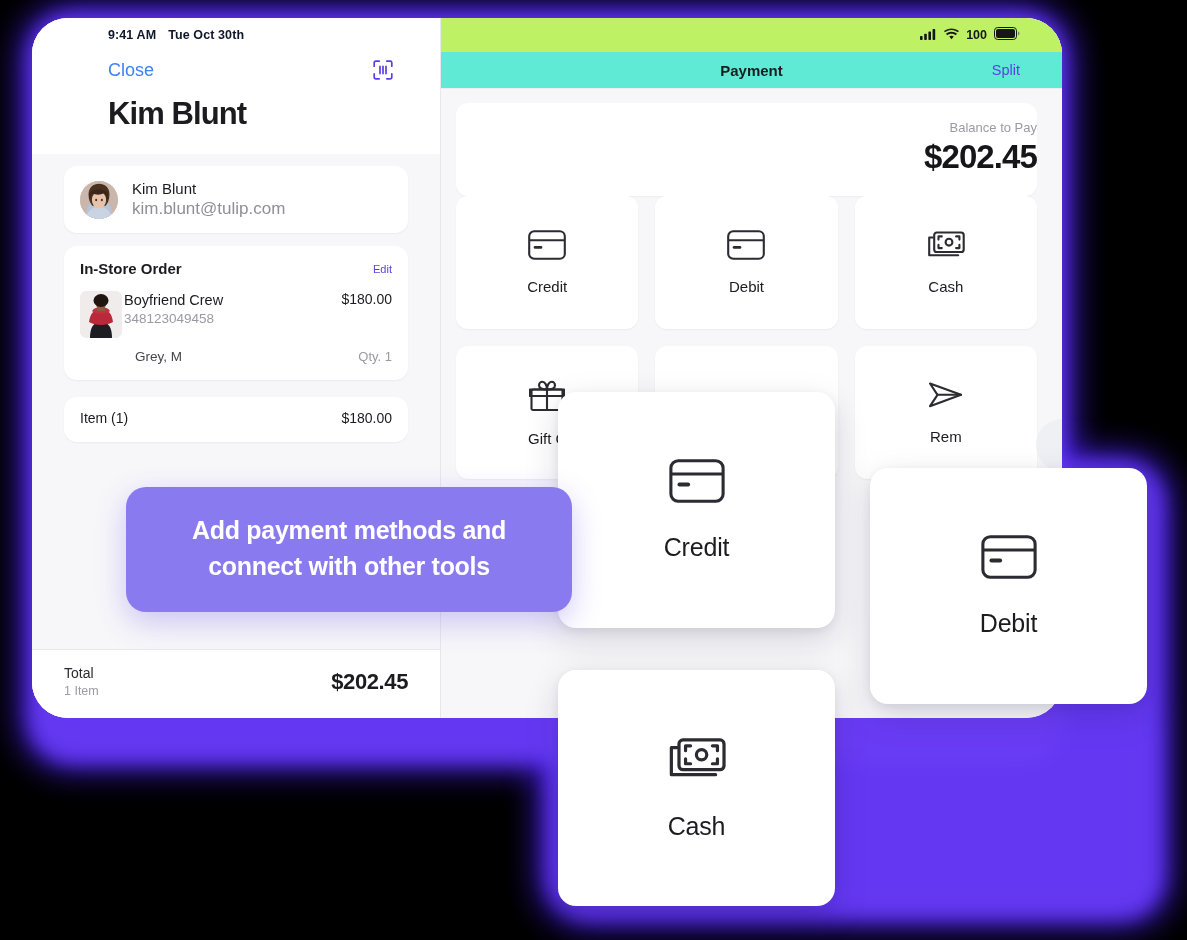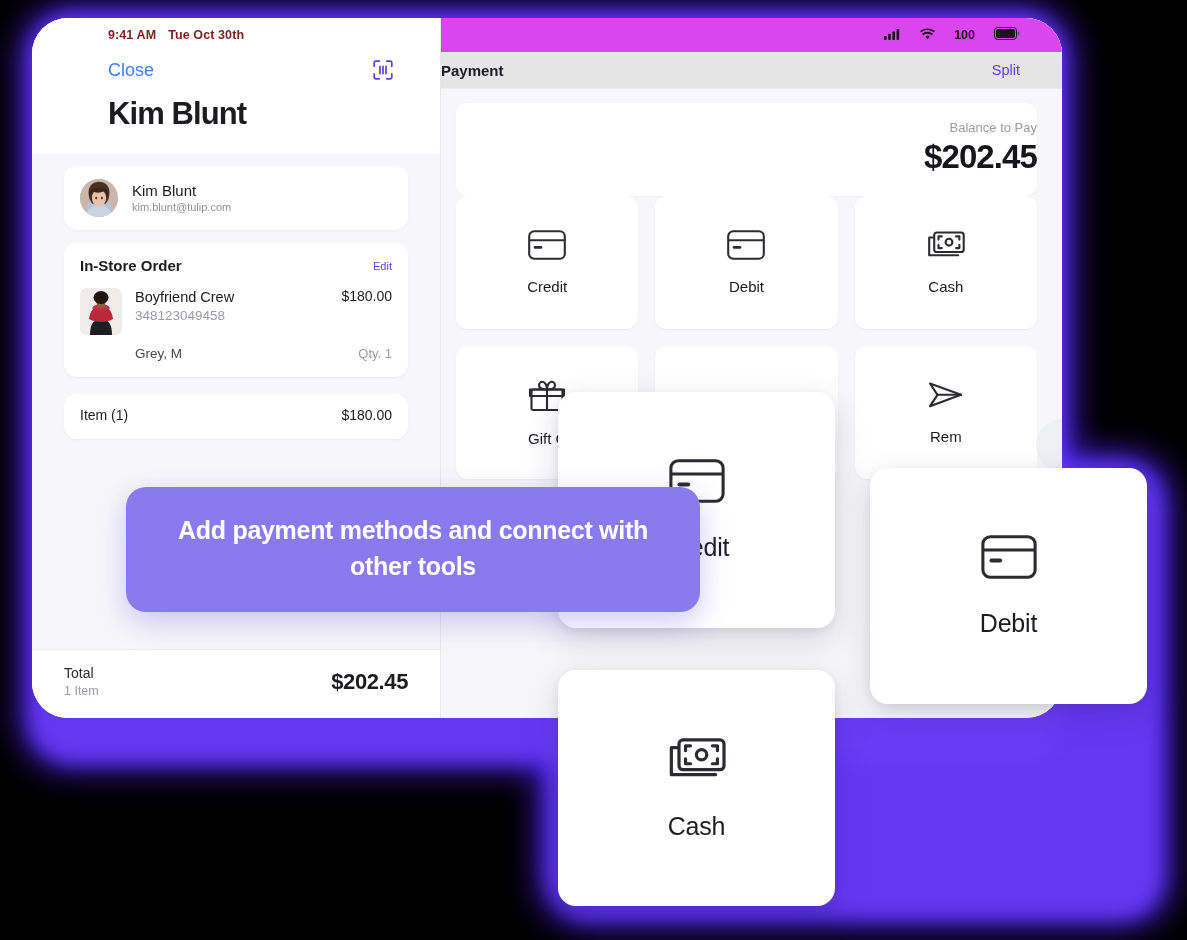--- a/index.html
+++ b/index.html
@@ -75,21 +75,21 @@
     flex-direction: column;
     position: relative;
   }
   .statusbar {
     height: 34px;
     display: flex;
     align-items: center;
     padding: 0 0 0 76px;
     font-size: 12.5px;
     font-weight: bold;
-    color: #7f1d1d;
+    color: #0f172a;
     background: #ffffff;
   }
   .sb-time { margin-right: 12px; letter-spacing: .1px; }
   .sb-date { font-weight: bold; letter-spacing: .1px; }
 
   .left-topbar {
     height: 36px;
     background: #ffffff;
     display: flex;
     align-items: center;
@@ -137,34 +137,34 @@
   .avatar {
     width: 38px; height: 38px;
     border-radius: 50%;
     overflow: hidden;
     flex: none;
     background: #d9cfc8;
     position: relative;
   }
   .avatar svg { display: block; width: 100%; height: 100%; }
   .cust-name { font-size: 15px; color: #1b1b20; line-height: 1.28; }
-  .cust-email { font-size: 11px; color: #8f8f99; line-height: 1.3; }
+  .cust-email { font-size: 17px; color: #8f8f99; line-height: 1.3; }
 
   
   .order-card { margin-top: 13px; padding: 14px 16px 16px; }
   .order-head {
     display: flex;
     align-items: center;
     justify-content: space-between;
     margin-bottom: 14px;
   }
   .order-title { font-size: 15px; font-weight: bold; color: #1b1b20; }
   .edit-link { font-size: 11px; color: #5d3ce8; cursor: pointer; }
 
-  .order-row { display: flex; gap: 13px; align-items: flex-start; }
+  .order-row { display: flex; gap: 2px; align-items: flex-start; }
   .prod-thumb {
     width: 42px; height: 47px;
     border-radius: 7px;
     overflow: hidden;
     flex: none;
     background: #efeceb;
   }
   .prod-thumb svg { display: block; width: 100%; height: 100%; }
   .prod-mid { flex: 1; }
   .prod-name { font-size: 14.5px; color: #1b1b20; line-height: 1.3; }
@@ -220,34 +220,35 @@
   
   .right-panel {
     flex: 1;
     background: #f7f7f9;
     display: flex;
     flex-direction: column;
     position: relative;
   }
   .r-statusbar {
     height: 34px;
-    background: #d946ef;
+    background: #bef264;
     display: flex;
     align-items: center;
     justify-content: flex-end;
     padding-right: 42px;
-    gap: 19px;
+    gap: 7px;
   }
   .batt-num { font-size: 12.5px; font-weight: bold; color: #16161a; }
 
   .r-topbar {
     height: 36px;
-    background: #e5e5e5;
-    display: flex;
-    align-items: center;
+    background: #5eead4;
+    display: flex;
+    align-items: center;
+    justify-content: center;
     position: relative;
     border-bottom: 1px solid #ececf1;
   }
   .r-title { font-size: 15px; font-weight: bold; color: #1b1b20; }
   .split-link {
     position: absolute;
     right: 42px;
     font-size: 14.5px;
     color: #5d3ce8;
     cursor: pointer;
@@ -324,21 +325,21 @@
     letter-spacing: -0.2px;
   }
   .fc-credit { left: 558px; top: 392px; width: 277px; height: 236px; }
   .fc-debit  { left: 870px; top: 468px; width: 277px; height: 236px; }
   .fc-cash   { left: 558px; top: 670px; width: 277px; height: 236px; }
 
   
   .tooltip {
     position: absolute;
     left: 126px; top: 487px;
-    width: 574px;
+    width: 446px;
     padding: 26px 30px 28px;
     box-sizing: border-box;
     background: #8a7af0;
     border-radius: 20px;
     color: #ffffff;
     text-align: center;
     font-size: 25px;
     font-weight: bold;
     line-height: 1.42;
     letter-spacing: -0.3px;

